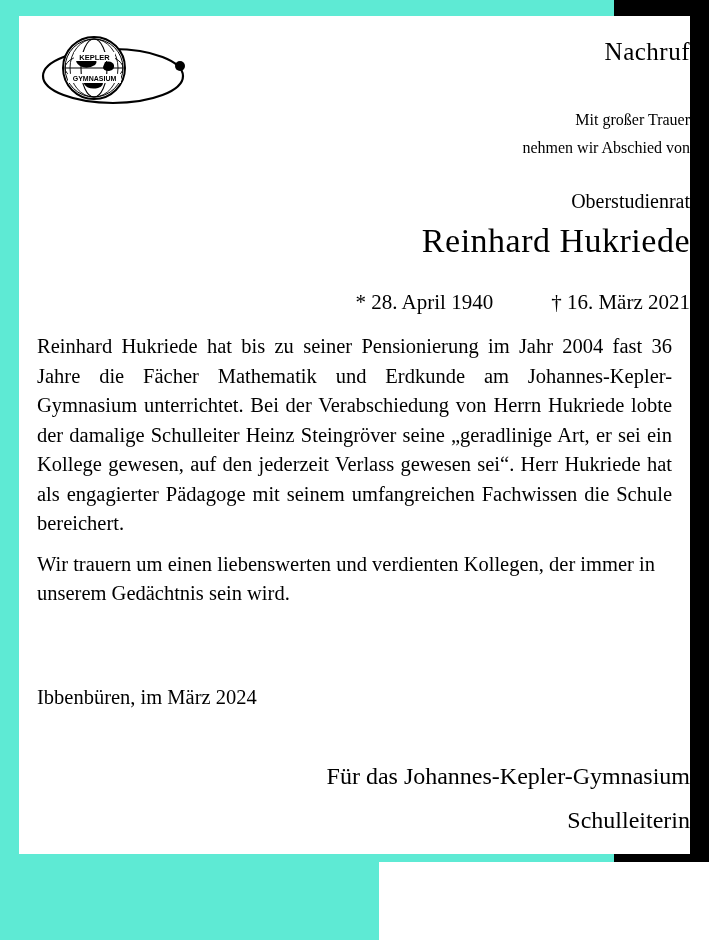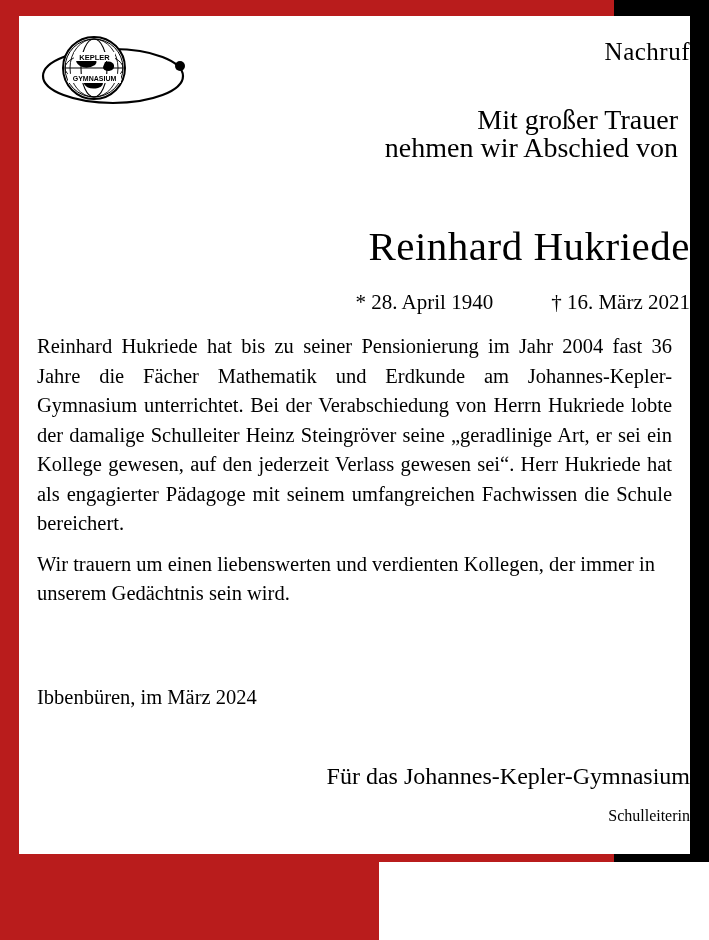--- a/index.html
+++ b/index.html
@@ -14,21 +14,21 @@
     font-family: "Liberation Serif", serif;
     overflow: hidden;
   }
 
   
   #page {
     position: absolute;
     left: 0; top: 0;
     width: 614px;
     height: 940px;
-    background: #b91c1c;
+    background: #5eead4;
   }
 
   
   #notice {
     position: absolute;
     left: 19px;
     top: 16px;
     width: 671px;
     height: 838px;
     background: #ffffff;
@@ -62,40 +62,40 @@
     position: absolute;
     left: 0; right: 0;
     top: 22px;
     font-size: 25px;
     letter-spacing: 0.5px;
     color: #000;
   }
 
   #mourning {
     position: absolute;
-    left: 0; right: 12px;
+    left: 0; right: 0;
     top: 90px;
-    font-size: 28px;
+    font-size: 16px;
     line-height: 28px;
     color: #000;
   }
 
   #rank {
     position: absolute;
     left: 0; right: 0;
     top: 174px;
     font-size: 20px;
     color: #000;
   }
 
   #name {
     position: absolute;
     left: 0; right: 0;
     top: 206px;
-    font-size: 41px;
+    font-size: 34px;
     color: #000;
     font-weight: normal;
     letter-spacing: 0.5px;
     margin-left: 12px;
   }
 
   #dates {
     position: absolute;
     left: 0; right: 0;
     top: 274px;
@@ -146,21 +146,21 @@
     top: 760px;
     font-size: 21px;
     font-weight: bold;
     color: #000;
   }
 
   #signer-role {
     position: absolute;
     left: 17px; right: 0;
     top: 791px;
-    font-size: 16px;
+    font-size: 24px;
     color: #000;
   }
 </style>
 </head>
 <body>
 
 <div id="page">
 
   <div id="notice">
 
@@ -191,20 +191,21 @@
       </svg>
     </div>
 
     <div id="headline" class="center">Nachruf</div>
 
     <div id="mourning" class="center">
       <div>Mit großer Trauer</div>
       <div>nehmen wir Abschied von</div>
     </div>
 
+    <div id="rank" class="center">Oberstudienrat</div>
 
     <div id="name" class="center">Reinhard Hukriede</div>
 
     <div id="dates" class="center">
       <span class="birth">* 28. April 1940</span><span class="death">† 16. März 2021</span>
     </div>
 
     <div id="body-text">
       <p>Reinhard Hukriede hat bis zu seiner Pensionierung im Jahr 2004 fast 36 Jahre die Fächer Mathematik und Erdkunde am Johannes-Kepler-Gymnasium unterrichtet. Bei der Verabschiedung von Herrn Hukriede lobte der damalige Schulleiter Heinz Steingröver seine „geradlinige Art, er sei ein Kollege gewesen, auf den jederzeit Verlass gewesen sei“. Herr Hukriede hat als engagierter Pädagoge mit seinem umfangreichen Fachwissen die Schule bereichert.</p>
       <p class="last-para">Wir trauern um einen liebenswerten und verdienten Kollegen, der immer in unserem Gedächtnis sein wird.</p>

